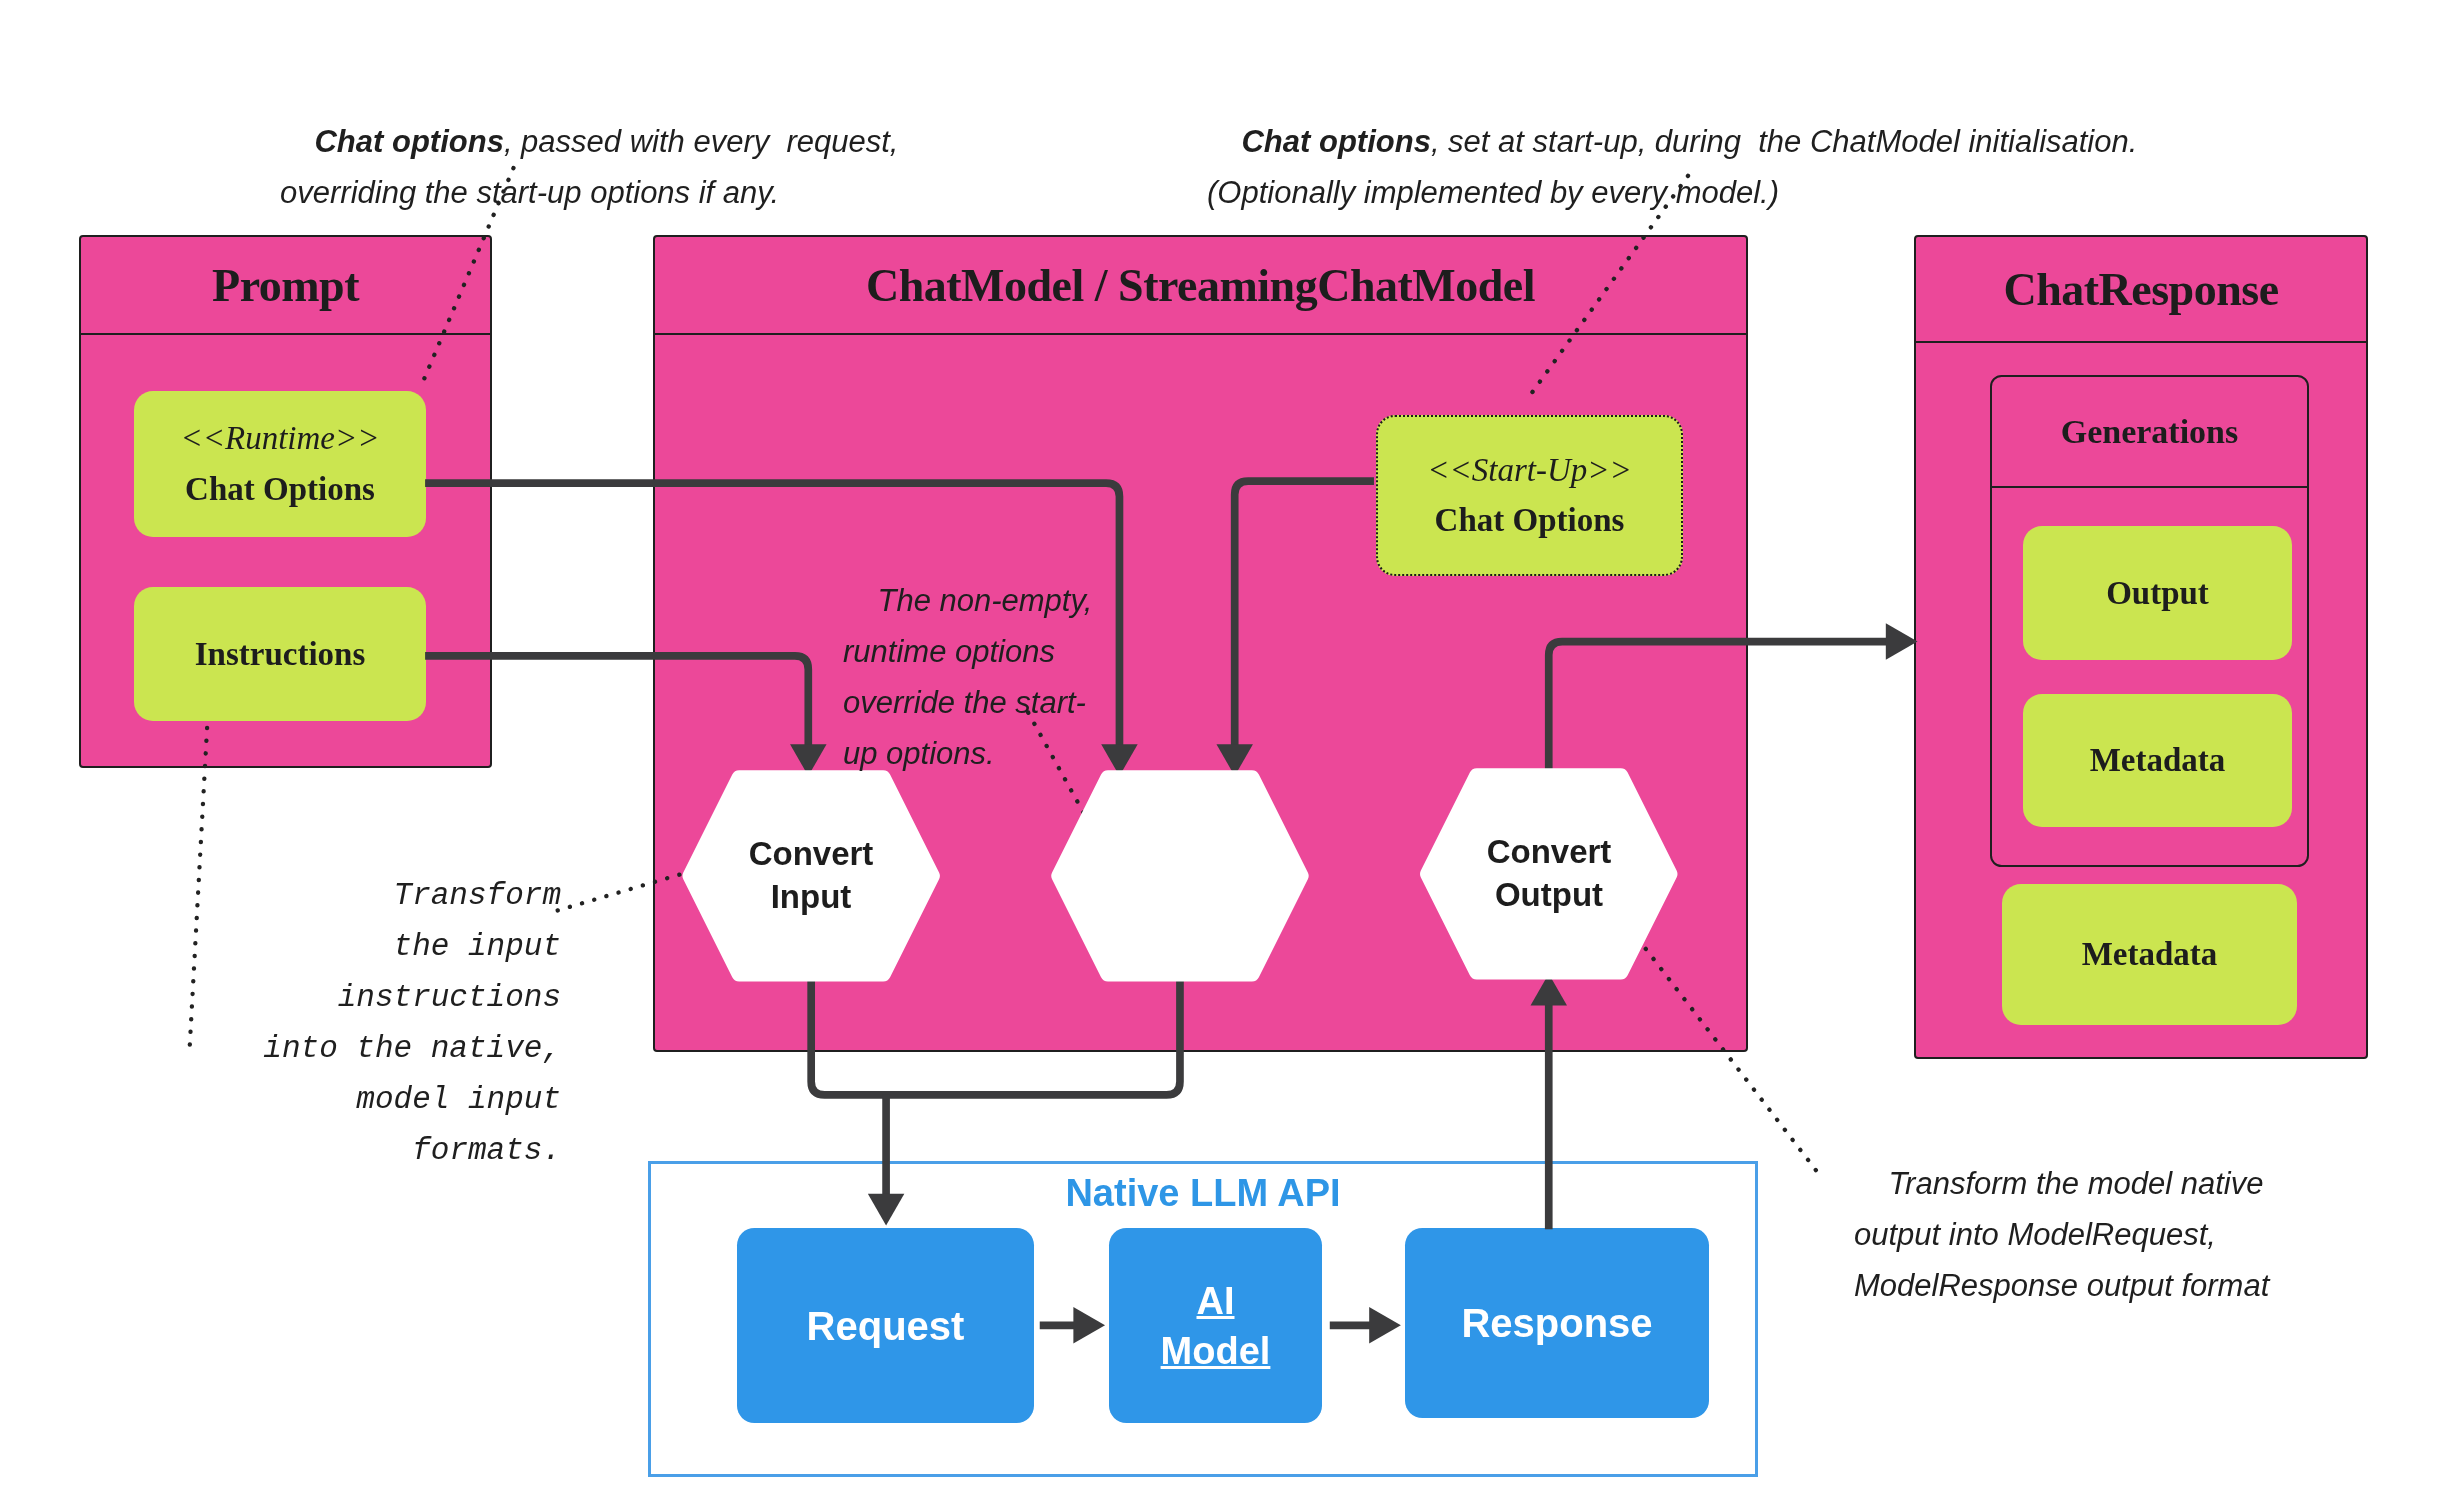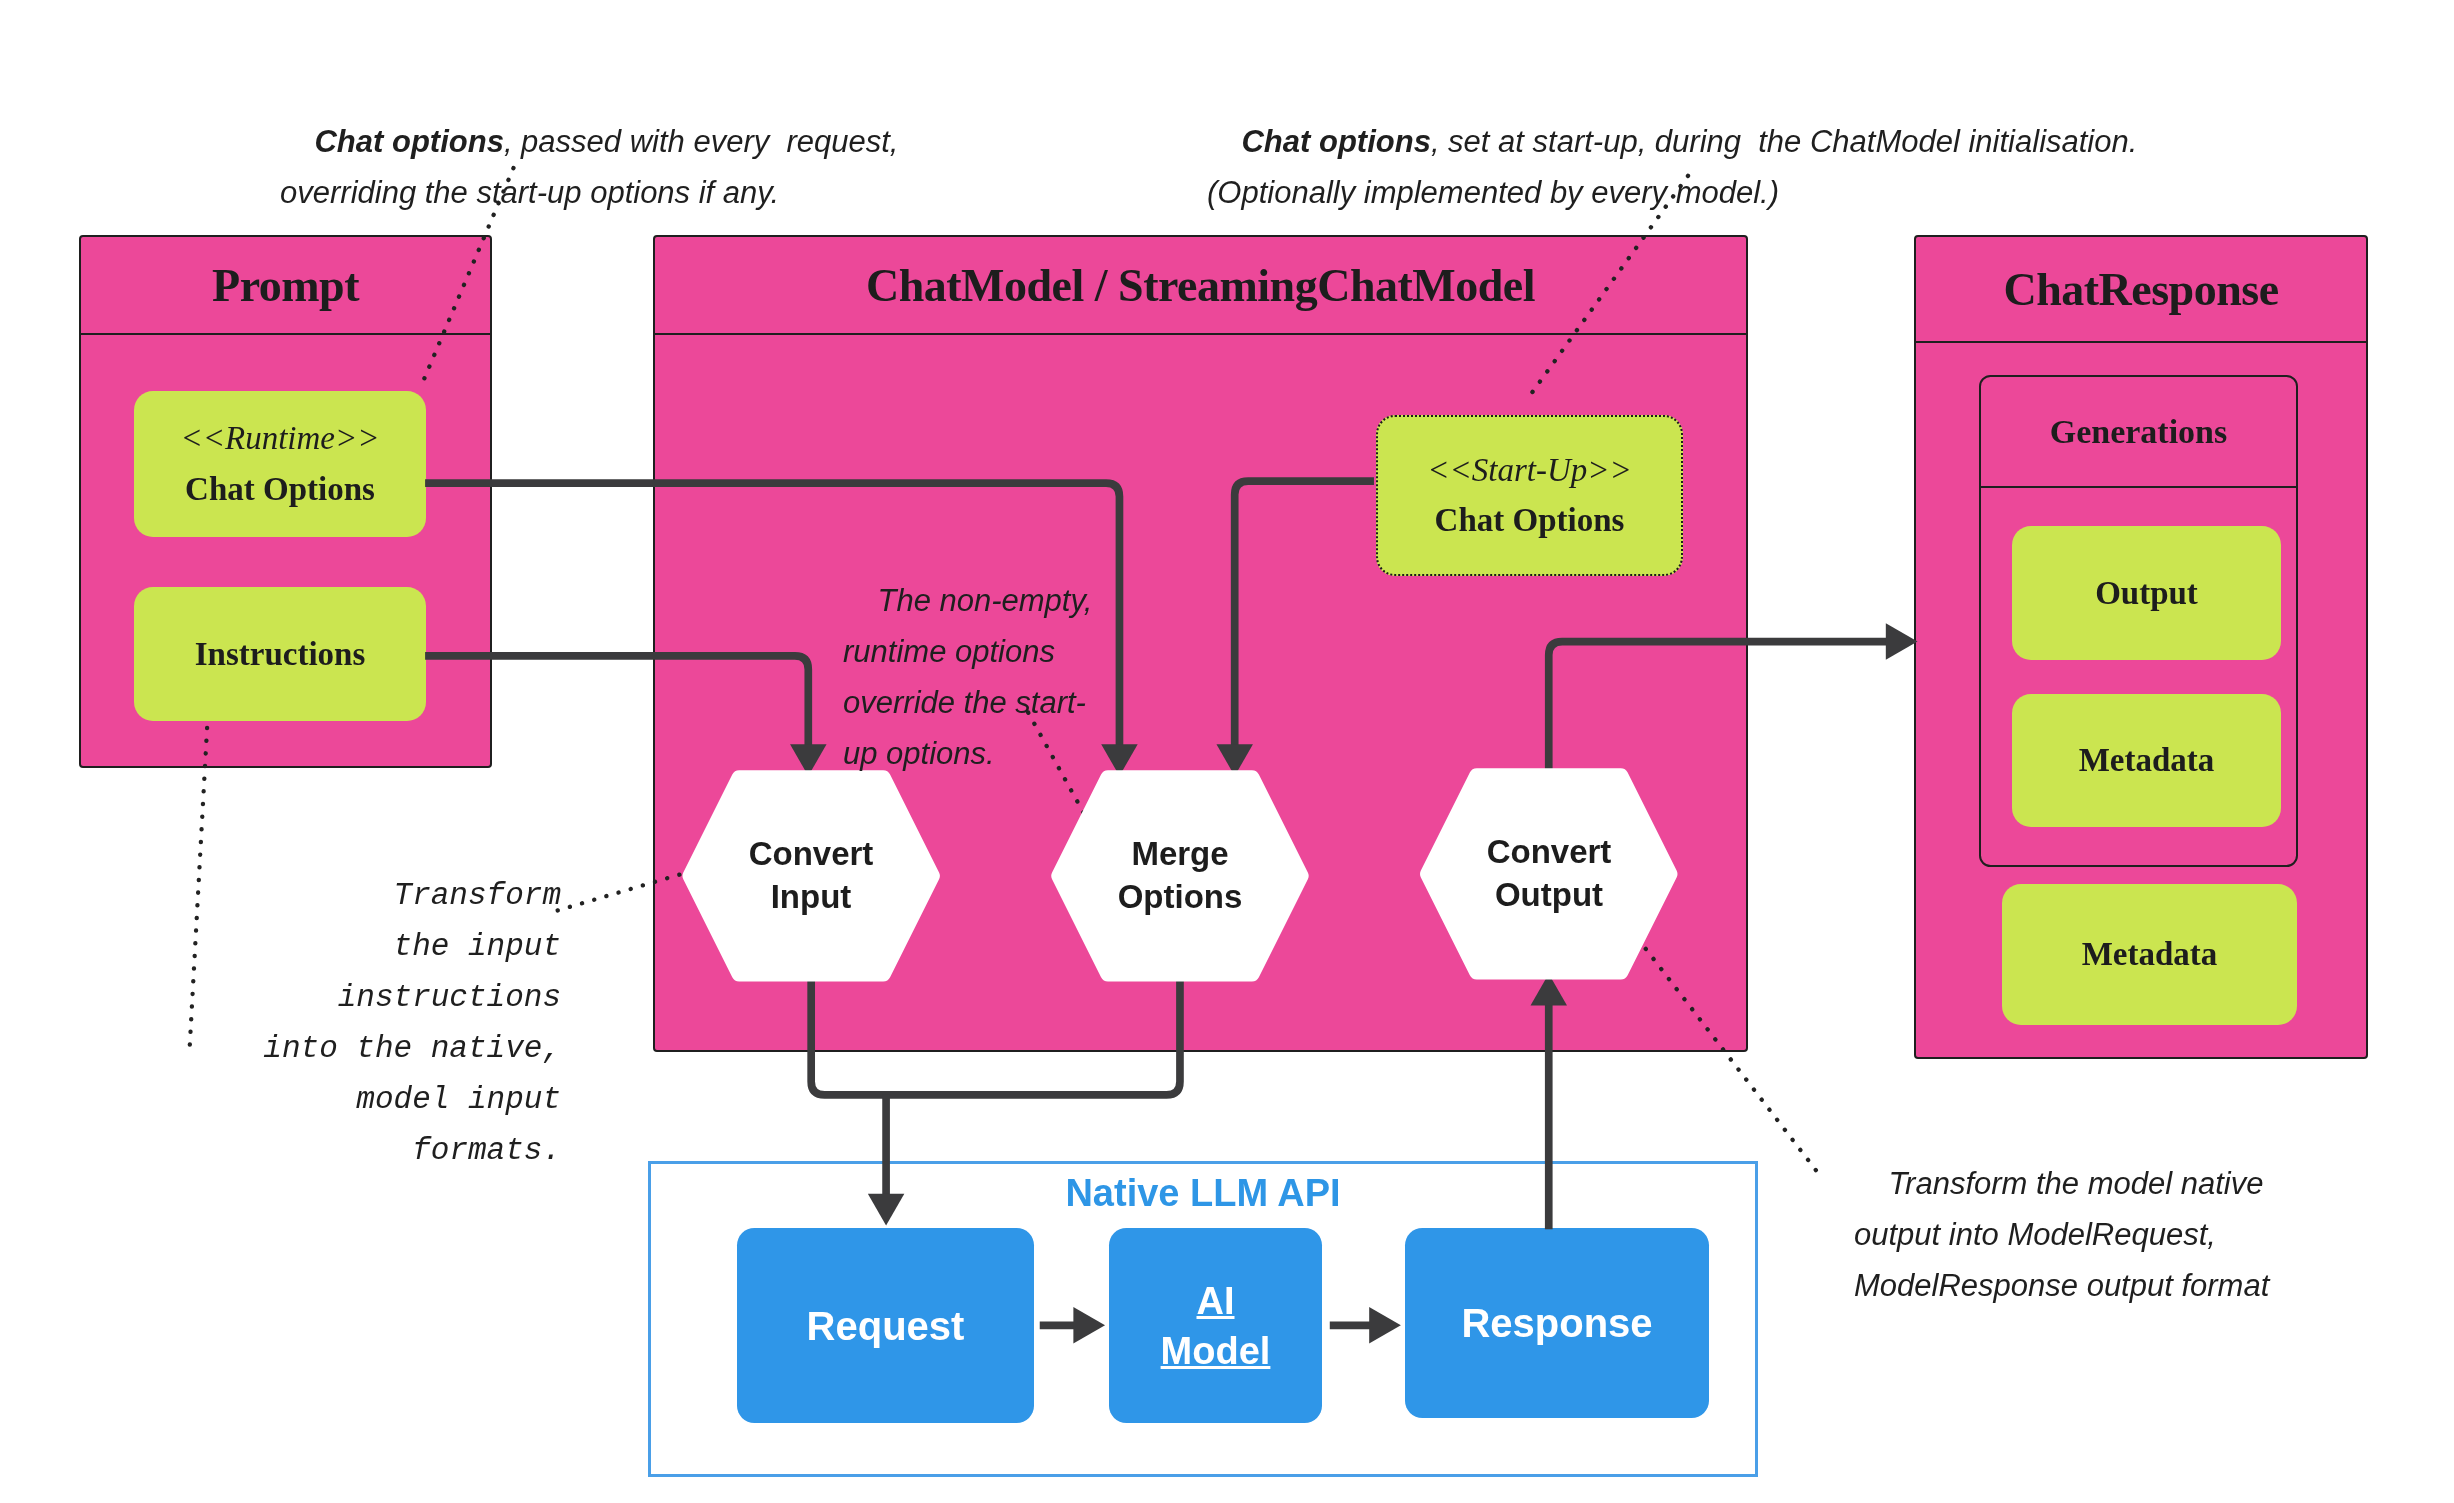--- a/index.html
+++ b/index.html
@@ -54,21 +54,21 @@
     <div class="green dotted-border" style="left:721px;top:178px;width:307px;height:161px;">
       <span class="stereo">&lt;&lt;Start-Up&gt;&gt;</span>
       <span class="glabel">Chat Options</span>
     </div>
   </div>
 
   <div class="ybox" style="left:1914px;top:235px;width:454px;height:824px;">
     <div class="ybox-title" style="height:104px;">
       <span>ChatResponse</span>
     </div>
-    <div class="subframe" style="left:63px;top:138px;width:319px;height:492px;">
+    <div class="subframe" style="left:74px;top:138px;width:319px;height:492px;">
       <div class="subframe-title" style="height:109px;">
         <span>Generations</span>
       </div>
       <div class="green" style="left:31px;top:149px;width:269px;height:134px;">
         <span class="glabel">Output</span>
       </div>
       <div class="green" style="left:31px;top:317px;width:269px;height:133px;">
         <span class="glabel">Metadata</span>
       </div>
     </div>
@@ -129,24 +129,20 @@
       <polygon points="769,810 919,810 970,912 919,1014 769,1014 718,912"></polygon>
       <polygon points="1153,810 1303,810 1354,912 1303,1014 1153,1014 1102,912"></polygon>
       <polygon points="1537,808 1687,808 1738,910 1687,1012 1537,1012 1486,910"></polygon>
     </g>
   </svg>
 
   <div class="hex-label" style="left:715px;top:832px;">
     <div>Convert</div>
     <div>Input</div>
   </div>
-  <div class="hex-label" style="left:1084px;top:832px;">
-    <div>Merge</div>
-    <div>Options</div>
-  </div>
   <div class="hex-label" style="left:1453px;top:830px;">
     <div>Convert</div>
     <div>Output</div>
   </div>
 
   <div class="ann" style="left:238px;top:65px;width:682px;margin-left:42px;">
     <span></span><b>Chat options</b><span>, passed with every  request, overriding the start-up options if any.</span>
   </div>
   <div class="ann" style="left:1207px;top:65px;width:1066px;">
     <span></span><b>Chat options</b><span>, set at start-up, during  the ChatModel initialisation. (Optionally implemented by every model.)</span>

